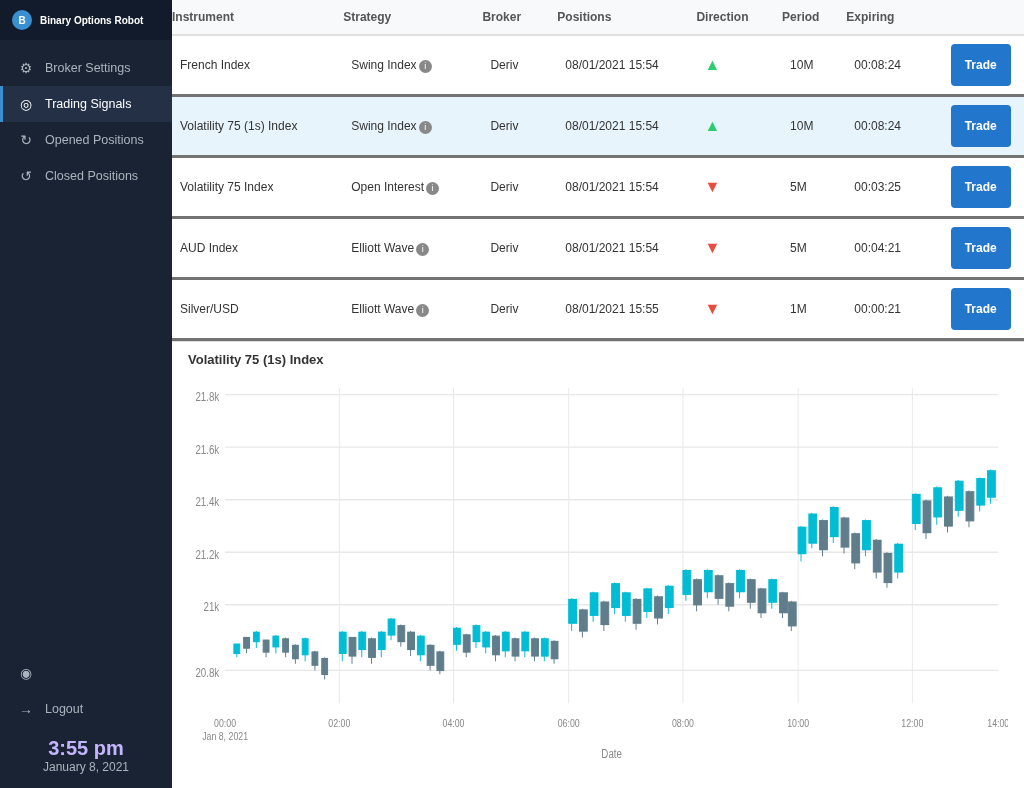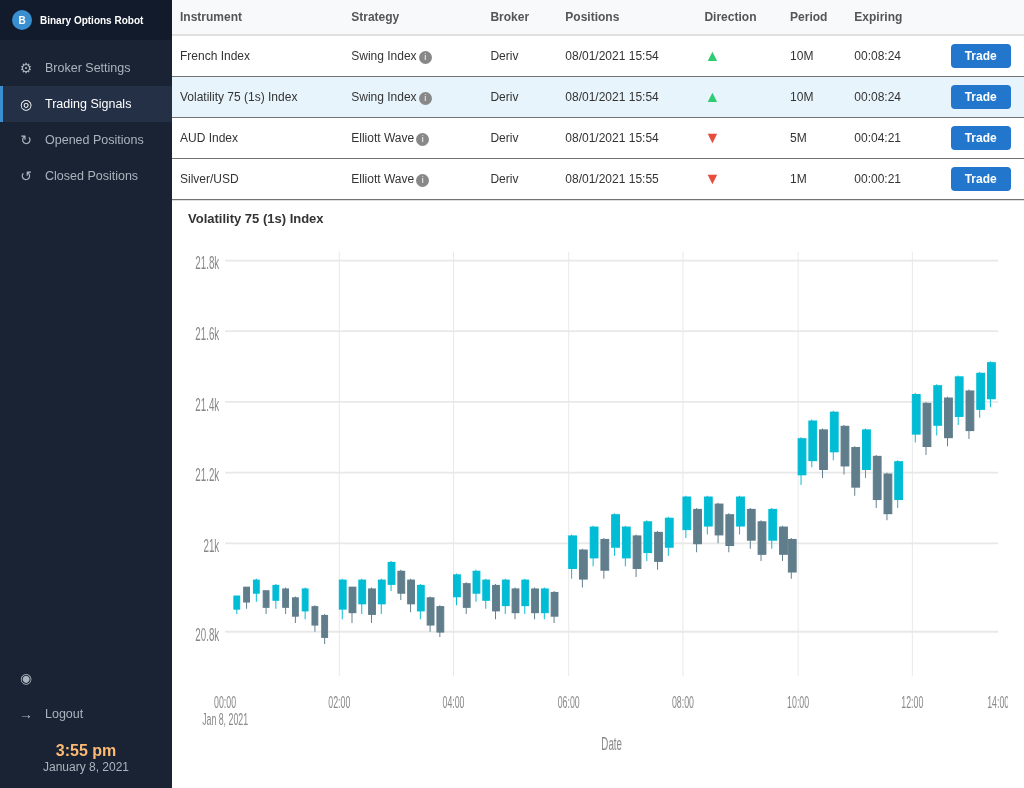--- a/index.html
+++ b/index.html
@@ -62,23 +62,23 @@
     .sidebar-bottom {
       padding-bottom: 10px;
     }
     .sidebar-time {
       text-align: center;
       color: #aab4be;
       font-size: 12px;
       padding: 10px 0 4px;
     }
     .sidebar-time .time-val {
-      font-size: 16px;
+      font-size: 20px;
       font-weight: bold;
-      color: #fdba74;
+      color: #c4b5fd;
     }
 
     
     #main {
       flex: 1;
       display: flex;
       flex-direction: column;
       overflow: hidden;
       background: #f0f2f5;
     }
@@ -94,49 +94,49 @@
 
     table {
       width: 100%;
       border-collapse: collapse;
     }
     thead tr {
       background: #f8f9fa;
       border-bottom: 2px solid #e0e0e0;
     }
     thead th {
-      padding: 10px 8px;
+      padding: 10px 0;
       text-align: left;
       font-size: 12px;
       font-weight: bold;
       color: #555;
       white-space: nowrap;
     }
     tbody tr {
-      border-bottom: 1px solid #737373;
+      border-bottom: 3px solid #737373;
       margin-top: 20px;
     }
     tbody tr:nth-child(2) {
       background: #e8f4fc;
     }
     tbody td {
       padding: 8px 8px;
       font-size: 12px;
       color: #333;
       white-space: nowrap;
     }
 
     .direction-up { color: #2ecc71; font-size: 16px; }
     .direction-down { color: #e74c3c; font-size: 16px; }
 
     .trade-btn {
       background: #2277cc;
       color: white;
       border: none;
-      padding: 5px 14px;
+      padding: 14px 14px;
       border-radius: 4px;
       cursor: pointer;
       font-size: 12px;
       font-weight: bold;
     }
 
     
     #chart-section {
       background: #ffffff;
       flex: 1;
@@ -262,20 +262,30 @@
       <td class="col-action"><button class="trade-btn">Trade</button></td>
     </tr>
           <tr style="background: rgb(232, 244, 252);">
       <td class="col-instrument">Volatility 75 (1s) Index</td>
       <td class="col-strategy">Swing Index<span class="info-icon">i</span></td>
       <td class="col-broker">Deriv</td>
       <td class="col-identified">08/01/2021 15:54</td>
       <td class="col-direction"><span class="direction-up">▲</span></td>
       <td class="col-period">10M</td>
       <td class="col-expiring">00:08:24</td>
+      <td class="col-action"><button class="trade-btn">Trade</button></td>
+    </tr>
+          <tr>
+      <td class="col-instrument">Volatility 75 Index</td>
+      <td class="col-strategy">Open Interest<span class="info-icon">i</span></td>
+      <td class="col-broker">Deriv</td>
+      <td class="col-identified">08/01/2021 15:54</td>
+      <td class="col-direction"><span class="direction-down">▼</span></td>
+      <td class="col-period">5M</td>
+      <td class="col-expiring">00:03:25</td>
       <td class="col-action"><button class="trade-btn">Trade</button></td>
     </tr>
           <tr>
       <td class="col-instrument">AUD Index</td>
       <td class="col-strategy">Elliott Wave<span class="info-icon">i</span></td>
       <td class="col-broker">Deriv</td>
       <td class="col-identified">08/01/2021 15:54</td>
       <td class="col-direction"><span class="direction-down">▼</span></td>
       <td class="col-period">5M</td>
       <td class="col-expiring">00:04:21</td>

